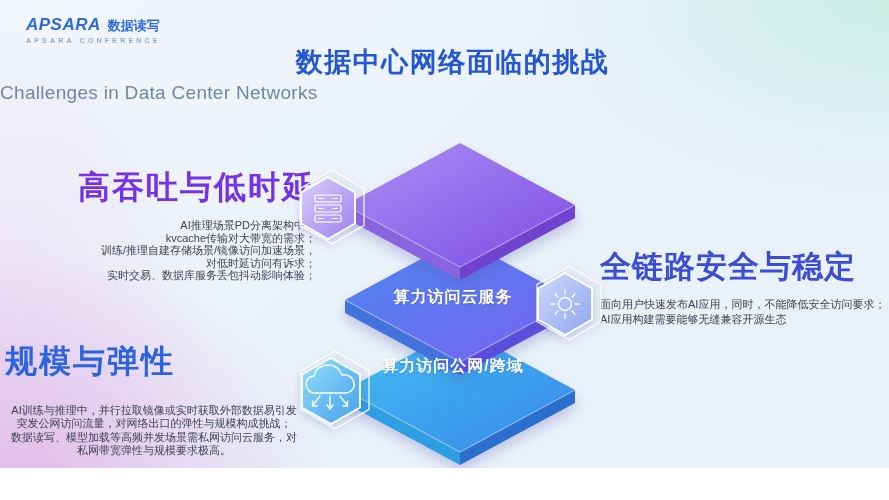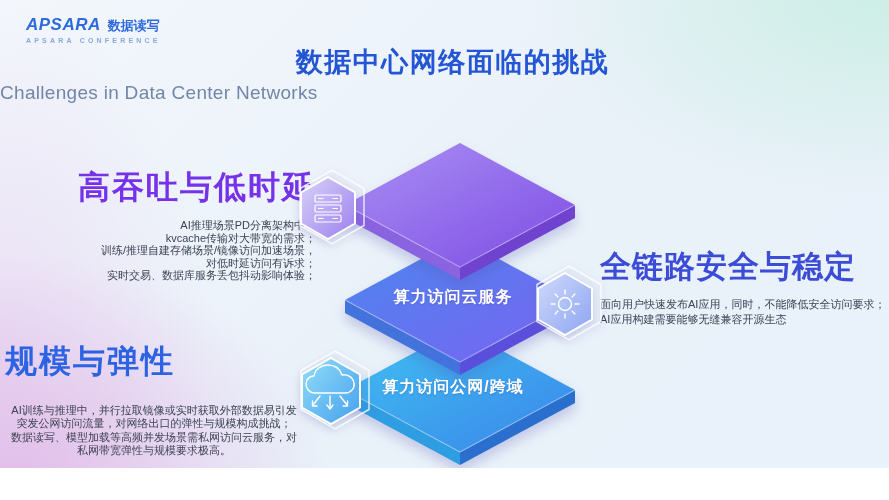--- a/index.html
+++ b/index.html
@@ -48,21 +48,21 @@
   .diagram-svg{ position:absolute; left:0; top:0; width:889px; height:500px; }
   .layer{ filter:drop-shadow(0 7px 6px rgba(80,80,170,.25)); }
   .hex{ filter:drop-shadow(0 3px 4px rgba(100,100,180,.30)); }
   .layer-label{
     position:absolute; width:230px; text-align:center;
     color:#ffffff; font-size:16px; font-weight:600; letter-spacing:1px;
     text-shadow:0 1px 2px rgba(40,40,120,.25);
   }
   .label-1{ left:338px; top:196px; }
   .label-2{ left:338px; top:287px; }
-  .label-3{ left:338px; top:377px; }
+  .label-3{ left:338px; top:356px; }
 </style>
 </head>
 <body>
 
 <div class="slide">
 
   <div class="logo">
     <div class="logo-row">
       <span class="logo-brand">APSARA</span>
       <span class="logo-cn">数据读写</span>

